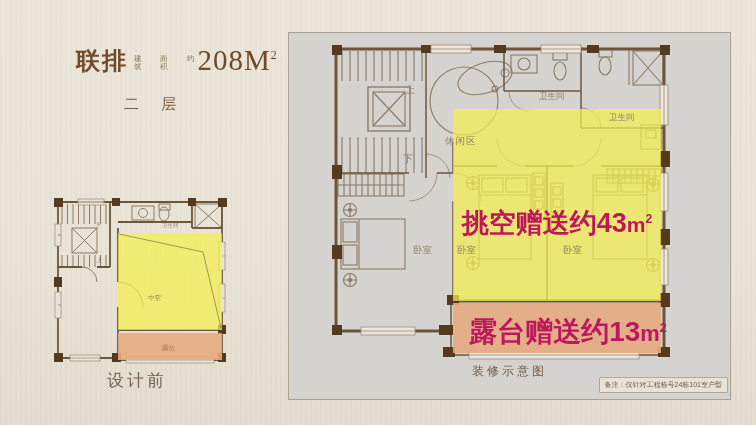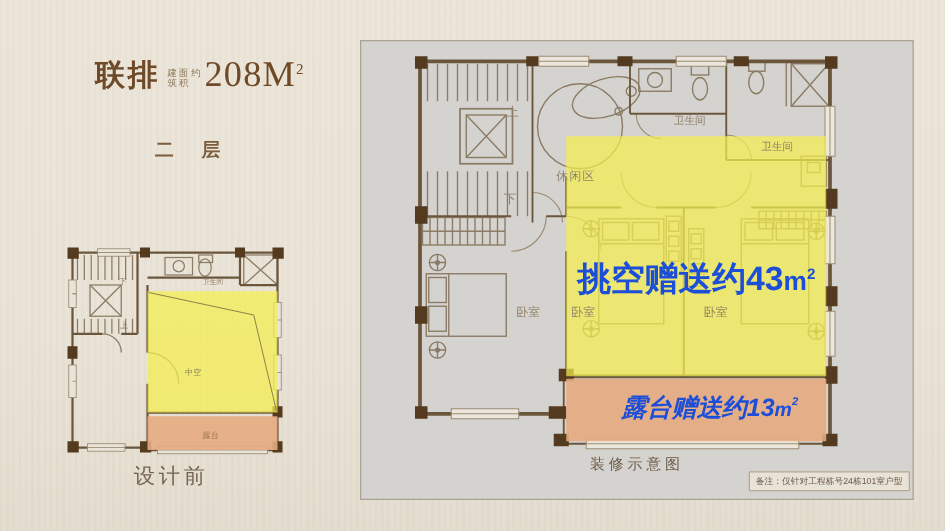--- a/index.html
+++ b/index.html
@@ -10,38 +10,38 @@
   }
   .stage{
     position:absolute;inset:0;
     background:
       repeating-linear-gradient(90deg, rgba(120,100,70,0.03) 0 2px, rgba(0,0,0,0) 2px 5px),
       linear-gradient(180deg,#ece6da 0%,#eae4d8 60%,#e4ddcf 100%);
   }
   
   .title-row{position:absolute;left:76px;top:48px;display:flex;align-items:flex-end;color:#6f4a28;}
   .type-label{font-family:"Liberation Serif",serif;font-weight:700;font-size:24px;line-height:24px;letter-spacing:2px;}
-  .area-note{display:flex;align-items:flex-start;margin:0 3px 2px 6px;color:#8a7456;}
+  .area-note{display:flex;align-items:flex-start;margin:0 3px 2px 6px;color:#8a7456;gap:17px;}
   .area-note .col{width:9px;font-size:7.5px;line-height:8px;word-break:break-all;}
   .area-note .suffix{font-size:7.5px;line-height:8px;margin-left:1px;}
   .area-value{font-family:Liberation Serif, serif;font-size:29px;line-height:25px;letter-spacing:1px;}
   .area-sup{font-family:"Liberation Serif",serif;font-size:12px;line-height:12px;position:relative;top:-12px;}
-  .floor-label{position:absolute;left:124px;top:111px;font-size:15px;letter-spacing:9px;color:#7c5d3c;font-weight:700;}
+  .floor-label{position:absolute;left:124px;top:95px;font-size:15px;letter-spacing:9px;color:#7c5d3c;font-weight:400;}
   .bonus-note{position:absolute;left:77px;top:146px;font-size:14.5px;color:#433628;letter-spacing:0.5px;}
   .small-plan{position:absolute;left:52px;top:192px;width:185px;height:196px;}
   .small-caption{position:absolute;left:0;top:177px;width:170px;text-align:center;font-size:17px;letter-spacing:3px;color:#756453;}
   
   .panel{
     position:absolute;left:288px;top:32px;width:443px;height:368px;
     background:#d5d3cf;border:1px solid #aaa295;box-sizing:border-box;
   }
   .panel svg{position:absolute;left:0;top:0;}
-  .red-text{position:absolute;text-align:center;font-weight:700;color:#1d4ed8;white-space:nowrap;}
+  .red-text{position:absolute;text-align:center;font-weight:700;color:#be185d;white-space:nowrap;}
   .void-bonus{left:164px;top:172px;width:208px;font-size:27px;}
-  .terrace-bonus{left:164px;top:280px;width:230px;font-size:20px;font-style:italic;}
+  .terrace-bonus{left:164px;top:280px;width:230px;font-size:28px;}
   .red-text .unit{font-size:0.78em;}
   .red-text sup{font-size:0.45em;vertical-align:9px;}
   .main-caption{position:absolute;left:0;top:330px;width:100%;text-align:center;font-size:12px;letter-spacing:3px;color:#6d5c49;}
   .disclaimer{
     position:absolute;right:2px;top:344px;font-size:7px;color:#6b5b49;
     background:#e9e3d7;border:1px solid #b3a892;padding:2px 5px;border-radius:1px;white-space:nowrap;
   }
   text{font-family:"Liberation Sans",sans-serif;}
 </style>
 </head>

